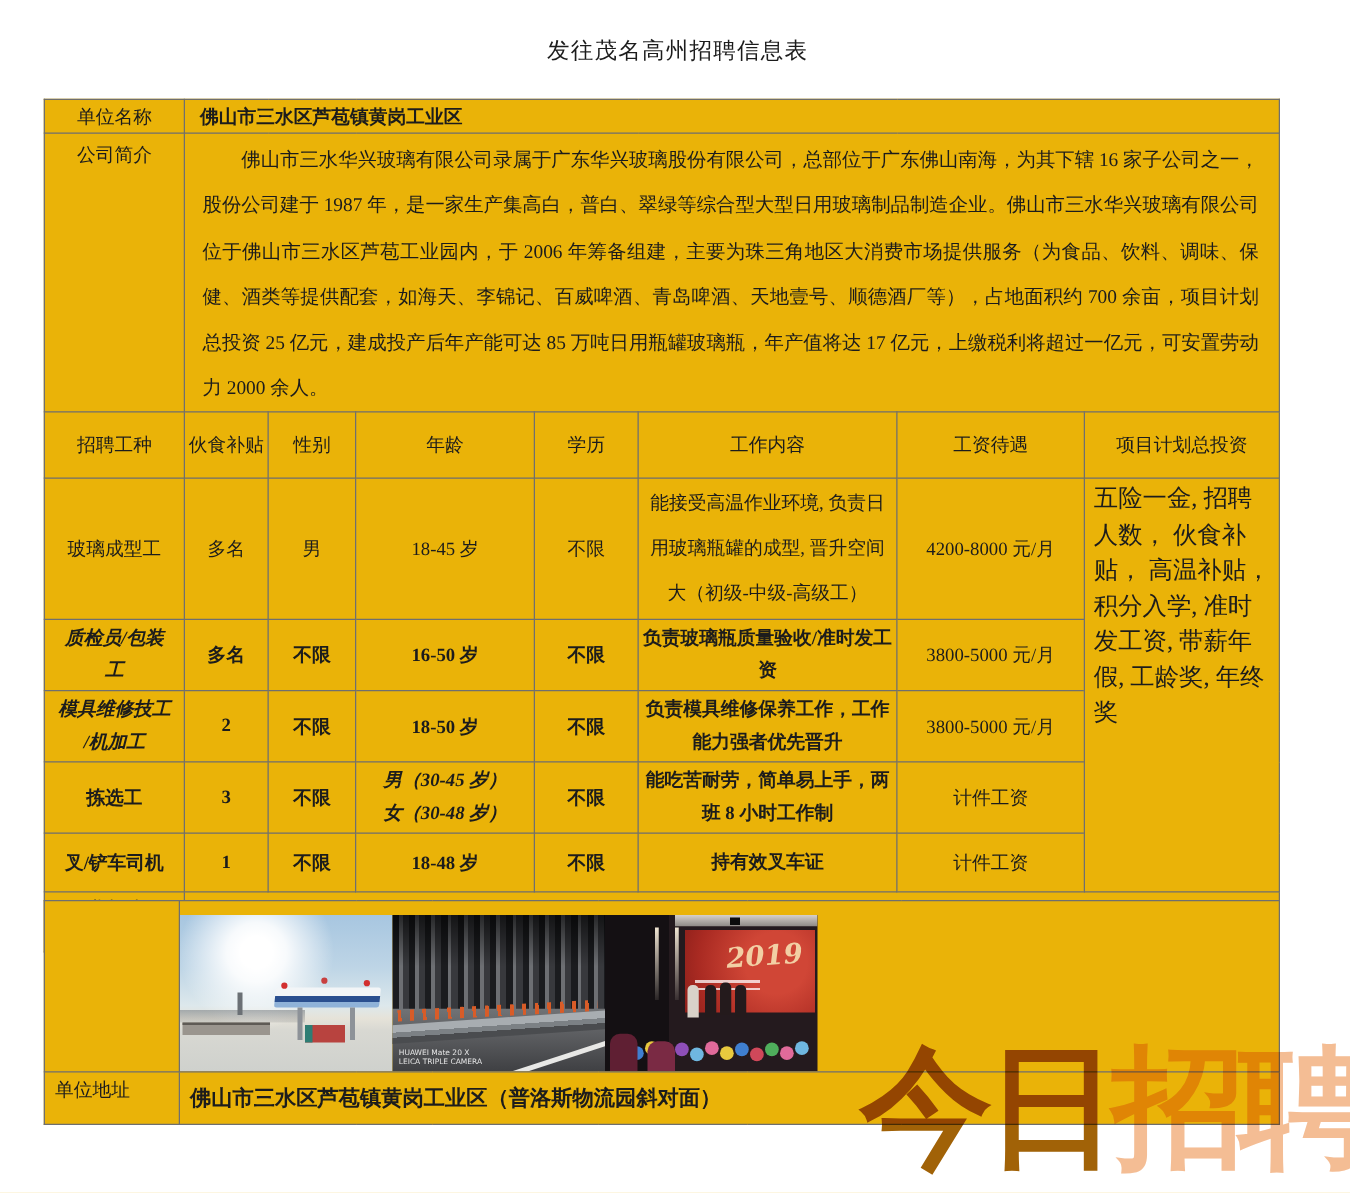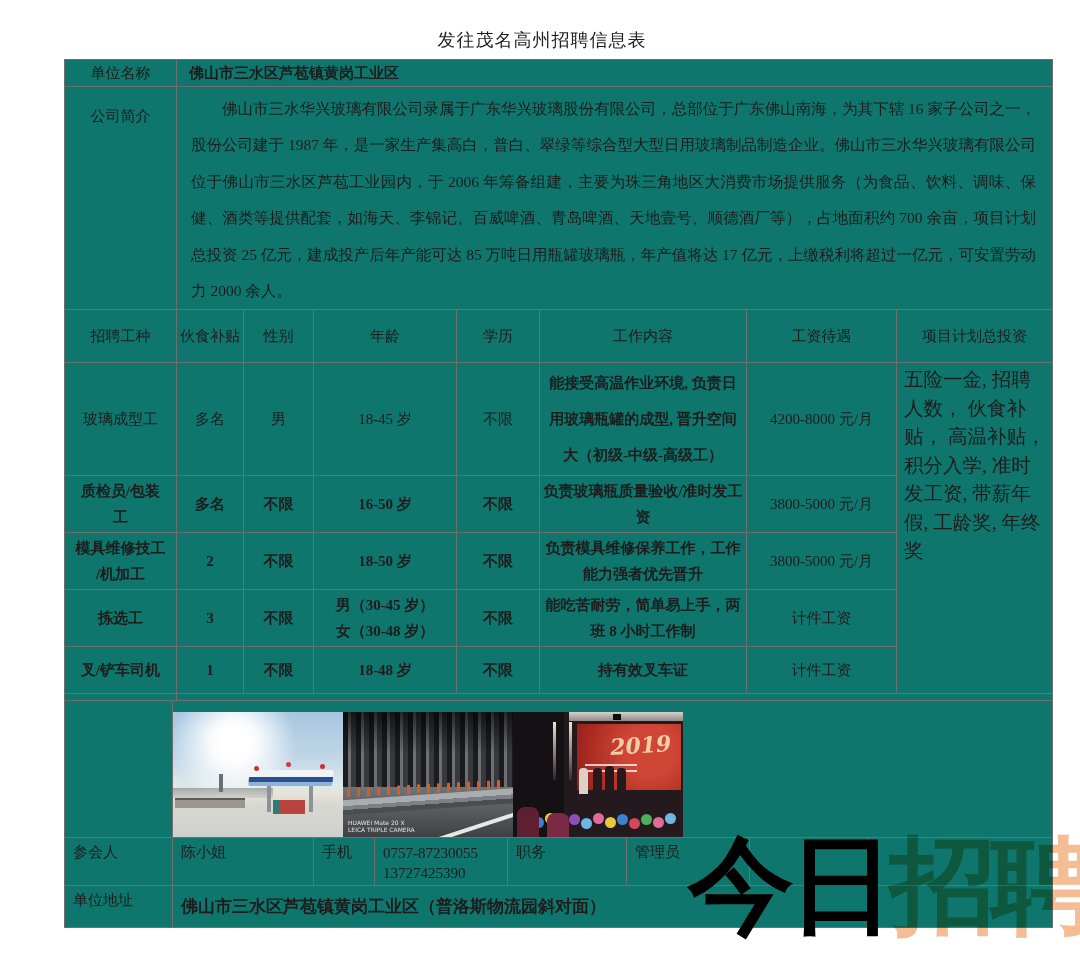--- a/index.html
+++ b/index.html
@@ -1,32 +1,32 @@
 <!DOCTYPE html>
 <html><head>
 <meta charset="utf-8">
 <style>
   html,body{margin:0;padding:0;width:1080px;height:954px;background:#ffffff;overflow:hidden;}
   body{position:relative;font-family:"Liberation Serif","DejaVu Serif",serif;color:#1c1c1c;}
   .title{position:absolute;top:28px;left:48px;width:988px;text-align:center;font-size:18px;letter-spacing:1px;}
-  table{border-collapse:collapse;table-layout:fixed;position:absolute;left:64px;background:#0f766e;}
+  table{border-collapse:collapse;table-layout:fixed;position:absolute;left:35px;background:#eab308;margin-top:20px;}
   #t1{top:59px;width:988px;}
   #t2{top:700px;width:988px;}
   td{border:1px solid #6f6f6f;font-size:15px;text-align:center;vertical-align:middle;padding:2px 3px;overflow:hidden;}
   td.lab{text-align:center;}
-  td.vtop{vertical-align:top;padding-top:20px;}
+  td.vtop{vertical-align:top;padding-top:8px;}
   td.ltop{vertical-align:top;text-align:left;padding-left:8px;padding-top:5px;}
   .company-name{font-weight:bold;text-align:left;padding-left:12px;}
   .intro{text-align:justify;vertical-align:top;padding:4px 16px 0 14px;}
   .intro p{margin:0;text-indent:2em;line-height:36.4px;font-size:15.5px;}
   .hvy{font-weight:bold;}
   .benefits{vertical-align:top;text-align:left;padding:3px 4px 0 7px;font-size:19.5px;line-height:28.5px;font-weight:500;}
   .dut{line-height:26px;}
-  .dut3{line-height:36px;font-weight:bold;}
-  .two-line span{display:block;line-height:26px;}
+  .dut3{line-height:36px;}
+  .two-line span{display:block;line-height:26px;font-style:italic;}
   .phones span{display:block;line-height:20px;text-align:left;}
   .addr{font-weight:bold;font-size:17px;text-align:left;padding-left:8px;}
   .photo-label{vertical-align:top;text-align:left;padding:3px 2px 0 4px;line-height:22px;}
   
   .watermark{position:absolute;right:-12px;top:828px;font-family:"DejaVu Sans","Liberation Sans",sans-serif;
     font-weight:900;font-size:106px;line-height:1.1;letter-spacing:-5px;white-space:nowrap;
     mix-blend-mode:multiply;z-index:9;pointer-events:none;}
   
   .photo-cell{vertical-align:top;padding:11px 0 0 0;}
   .photos{display:flex;}
@@ -228,35 +228,22 @@
           <div class="person" style="left:80px"></div>
           <div class="person" style="left:92px;top:54px"></div>
           <div class="person" style="left:104px"></div>
           <div class="balloons"></div>
           <div class="chair1"></div>
           <div class="chair2"></div>
         </div>
       </div>
     </td>
   </tr>
-  <tr style="height:44px">
-    <td class="ltop">参会人</td>
-    <td class="ltop">陈小姐</td>
-    <td class="ltop">手机</td>
-    <td class="ltop phones">
-      <span>0757-87230055</span>
-      <span>13727425390</span>
-    </td>
-    <td class="ltop">职务</td>
-    <td class="ltop">管理员</td>
-    <td></td>
-    <td></td>
-  </tr>
   <tr style="height:42px">
     <td class="ltop">单位地址</td>
     <td colspan="7" class="addr">佛山市三水区芦苞镇黄岗工业区（普洛斯物流园斜对面）</td>
   </tr>
 </tbody>
   </table>
 
 <div class="watermark">
-  <span id="wm1" style="color: #000000; text-align: right;">今日</span><span id="wm2" style="color: rgb(244, 189, 148);">招聘</span>
+  <span id="wm1" style="color: #a16207; text-align: right;">今日</span><span id="wm2" style="color: rgb(244, 189, 148);">招聘</span>
 </div>
 
 </body></html>

